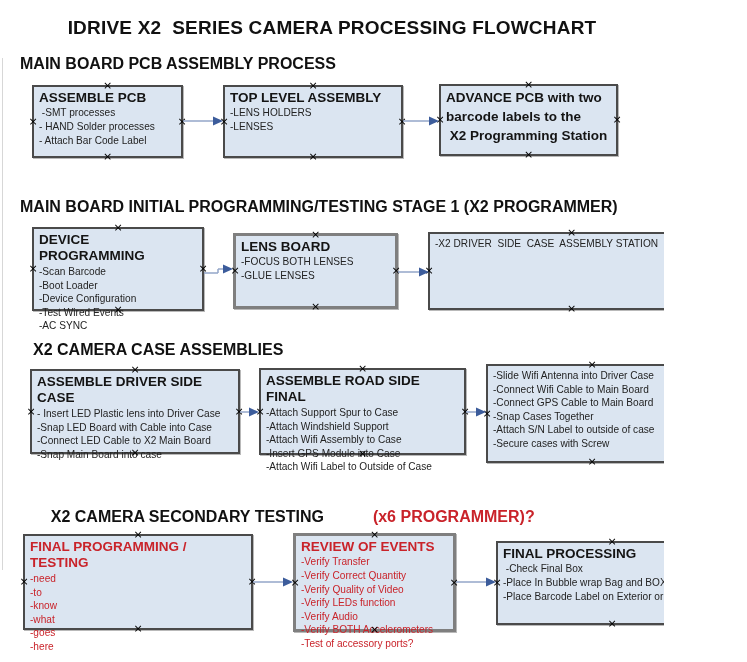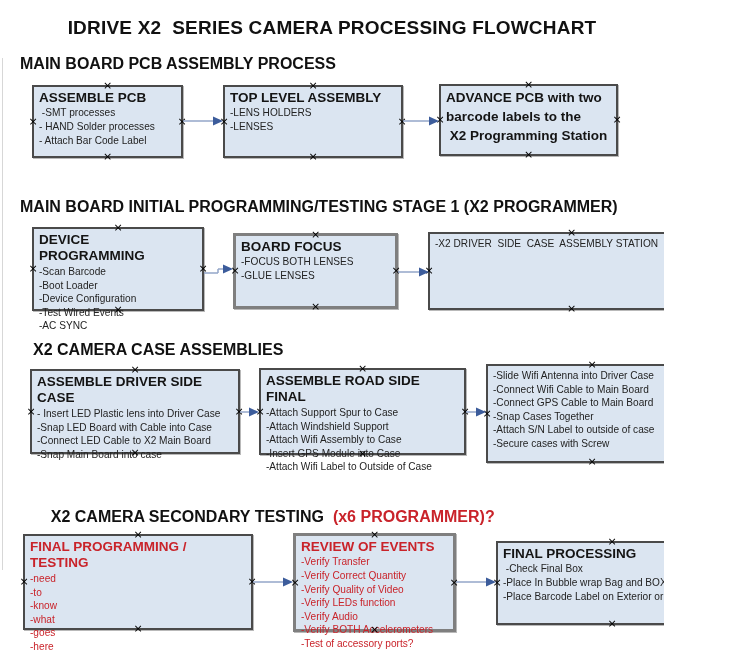--- a/index.html
+++ b/index.html
@@ -7,21 +7,21 @@
     position:relative;width:664px;height:662px;background:#ffffff;
     font-family:"Liberation Sans", sans-serif;color:#1a1a1a;overflow:hidden;
   }
   .doc-title{
     position:absolute;top:17px;left:50%;transform:translateX(-50%);
     font-size:19px;font-weight:bold;color:#111;white-space:pre;letter-spacing:.2px;
   }
   .section-heading{
     position:absolute;font-size:16px;font-weight:bold;color:#111;white-space:pre;
   }
-  .section-heading .red-part{color:#c9232a;}
+  .section-heading .red-part{color:#c9232a;margin-left:40px;}
   .box{
     position:absolute;background:#dbe5f1;border:2px solid #4a4a4a;
     box-sizing:border-box;overflow:visible;padding:3px 4px 0 5px;
     box-shadow:1px 1px 0 #b9b9b9;
   }
   .box.selected{border:3px solid #7f7f7f;}
   .box-title{
     font-size:13.5px;font-weight:bold;line-height:1.22;white-space:pre-wrap;color:#141414;
   }
   .multiline-title{line-height:1.4;}
@@ -94,21 +94,21 @@
       <div class="box-item">-Boot Loader</div>
       <div class="box-item">-Device Configuration</div>
       <div class="box-item">-Test Wired Events</div>
       <div class="box-item">-AC SYNC</div>
       <span class="handle handle-top">×</span>
       <span class="handle handle-bottom">×</span>
       <span class="handle handle-left">×</span>
       <span class="handle handle-right">×</span>
     </div>
   <div class="box selected" style="left:233px;top:233px;width:165px;height:76px">
-      <div class="box-title">BOARD FOCUS</div>
+      <div class="box-title">LENS BOARD</div>
       <div class="box-item">-FOCUS BOTH LENSES</div>
       <div class="box-item">-GLUE LENSES</div>
       <span class="handle handle-top">×</span>
       <span class="handle handle-bottom">×</span>
       <span class="handle handle-left">×</span>
       <span class="handle handle-right">×</span>
     </div>
   <div class="box" style="left:428px;top:232px;width:287px;height:78px">
       <div class="box-item">-X2 DRIVER  SIDE  CASE  ASSEMBLY STATION</div>
       <span class="handle handle-top">×</span>

